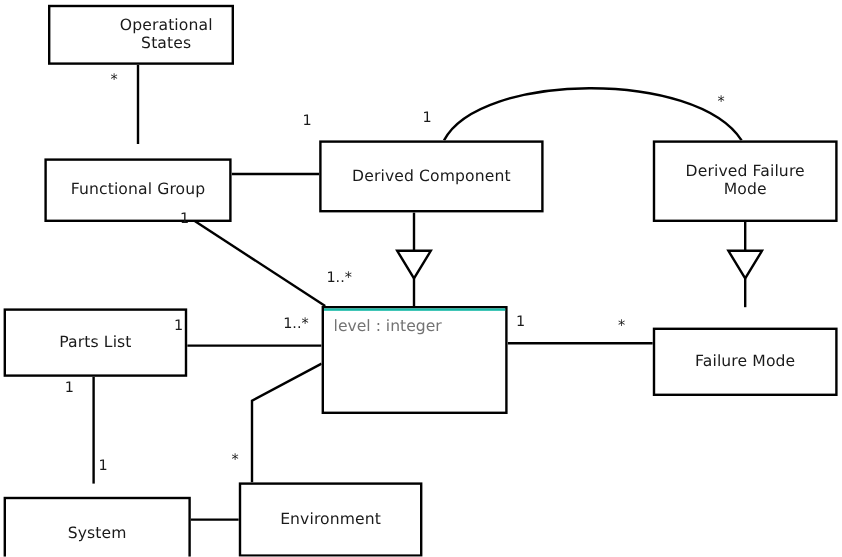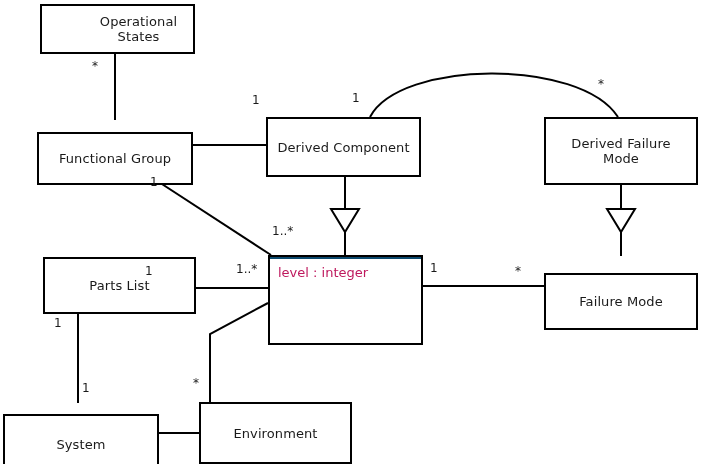--- a/index.html
+++ b/index.html
@@ -29,27 +29,27 @@
     display: flex;
     align-items: center;
     justify-content: center;
     font-size: 13px;
     color: #1a1a1a;
     letter-spacing: 0.1px;
     padding: 0 6px;
     text-align: center;
   }
   .uml-attrs {
-    border-top: 2px solid #0c4a6e;
+    border-top: 2px solid #14b8a6;
     display: flex;
     align-items: center;
     padding: 0 8px;
     height: 27px;
     font-size: 13px;
-    color: #be185d;
+    color: #737373;
   }
   .mult {
     position: absolute;
     font-size: 12px;
     color: #1a1a1a;
     white-space: nowrap;
     z-index: 5;
     line-height: 1;
   }
   svg.edges {
@@ -107,29 +107,29 @@
   </svg>
 
   <div class="uml-class" style="left:40px; top:4px; width:155px; height:50px;padding-left:42px;">
     <div class="uml-name">Operational States</div>
   </div>
 
   <div class="uml-class" style="left:37px; top:132px; width:156px; height:53px;">
     <div class="uml-name">Functional Group</div>
   </div>
 
-  <div class="uml-class" style="left:266px; top:117px; width:155px; height:60px;">
+  <div class="uml-class" style="left:266px; top:117px; width:187px; height:60px;">
     <div class="uml-name">Derived Component</div>
   </div>
 
   <div class="uml-class" style="left:544px; top:117px; width:154px; height:68px;">
     <div class="uml-name">Derived Failure Mode</div>
   </div>
 
-  <div class="uml-class" style="left:3px; top:257px; width:153px; height:57px;margin-left:40px;">
+  <div class="uml-class" style="left:3px; top:257px; width:153px; height:57px;">
     <div class="uml-name">Parts List</div>
   </div>
 
   <div class="uml-class" style="left:268px; top:255px; width:155px; height:90px;">
     <div class="uml-attrs">level : integer</div>
   </div>
 
   <div class="uml-class" style="left:544px; top:256px; width:154px; height:57px;margin-top:17px;">
     <div class="uml-name">Failure Mode</div>
   </div>

